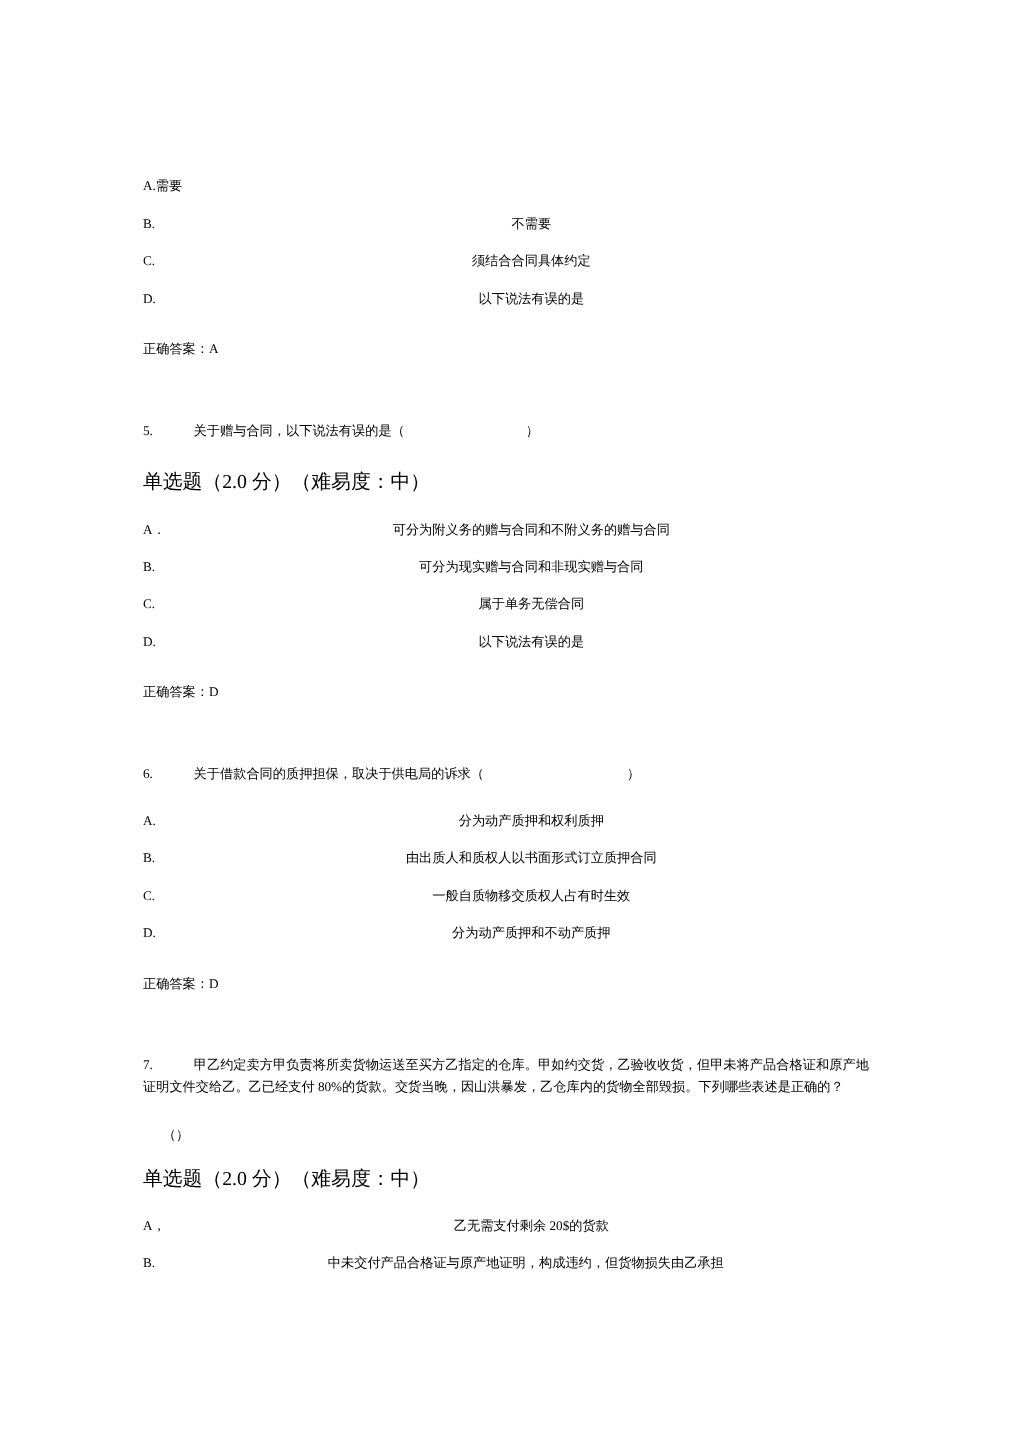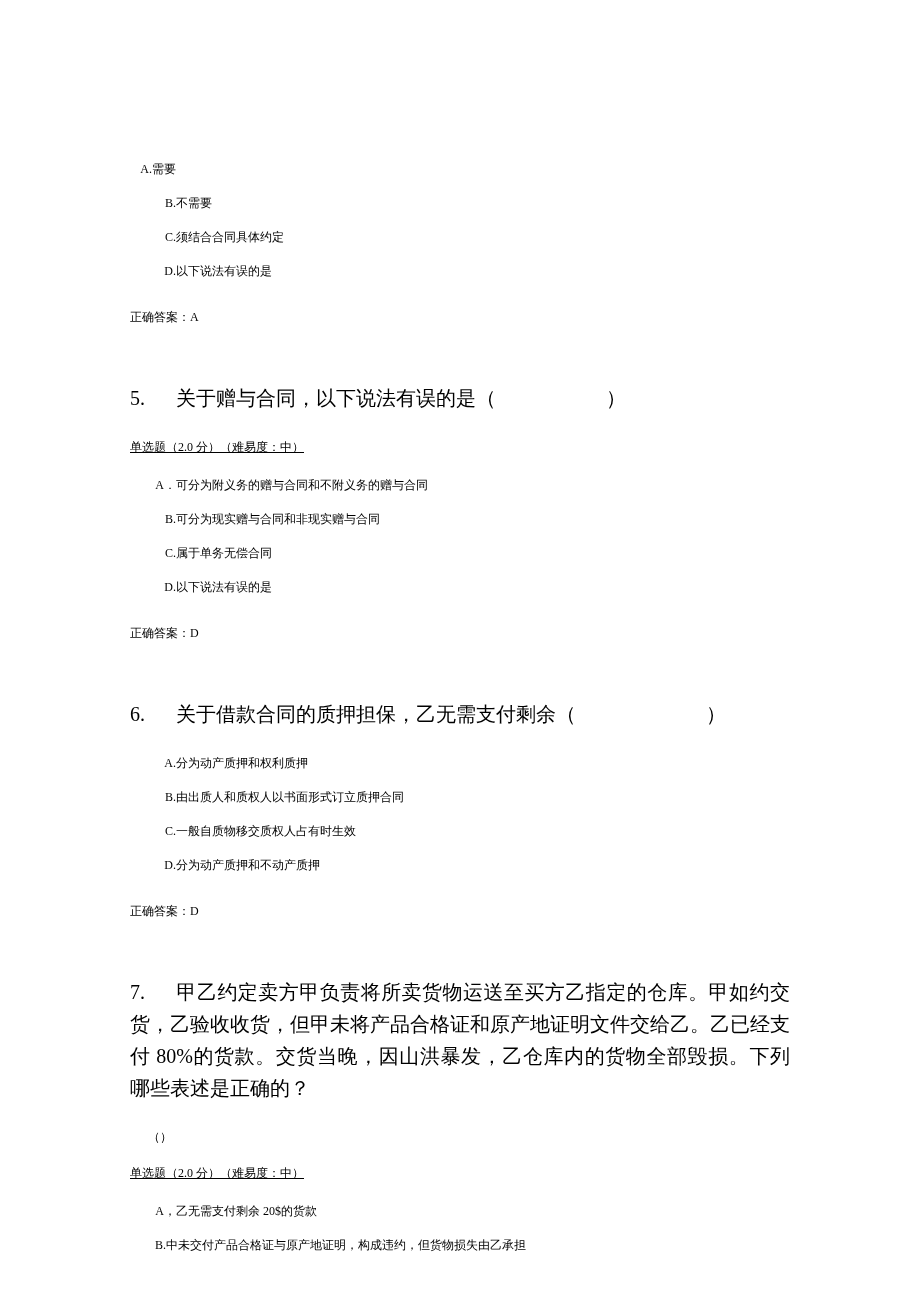--- a/index.html
+++ b/index.html
@@ -16,43 +16,42 @@
     line-height: 1.5;
   }
   .option-row {
     display: flex;
     align-items: flex-start;
     margin-bottom: 16px;
   }
   .option-letter {
     width: 46px;
     flex-shrink: 0;
-    text-align: right;
   }
   .option-text {
     flex: 1;
+    text-align: center;
   }
   .answer {
     margin-top: 28px;
     margin-bottom: 56px;
     font-weight: normal;
   }
   .q-title {
-    font-size: 20px;
+    font-size: 12px;
     margin-bottom: 24px;
     line-height: 1.6;
   }
   .q-num {
     display: inline-block;
     width: 46px;
   }
   .q-meta {
-    font-size: 12px;
+    font-size: 18px;
     margin-bottom: 20px;
-    text-decoration: underline;
   }
   .sub-paren {
     font-size: 12px;
     margin-left: 18px;
     margin-top: 4px;
     margin-bottom: 18px;
   }
   .blank {
     display:inline-block;
   }
@@ -103,21 +102,21 @@
     <div class="option-row">
       <span class="option-letter">D.</span>
       <span class="option-text">以下说法有误的是</span>
     </div>
   </div>
   <div class="answer">
     <span>正确答案：</span><span>D</span>
   </div>
 
   <div class="q-title">
-    <span class="q-num">6.</span><span>关于借款合同的质押担保，乙无需支付剩余（</span><span class="blank" style="width:130px"></span><span>）</span>
+    <span class="q-num">6.</span><span>关于借款合同的质押担保，取决于供电局的诉求（</span><span class="blank" style="width:130px"></span><span>）</span>
   </div>
   <div>
     <div class="option-row">
       <span class="option-letter">A.</span>
       <span class="option-text">分为动产质押和权利质押</span>
     </div>
     <div class="option-row">
       <span class="option-letter">B.</span>
       <span class="option-text">由出质人和质权人以书面形式订立质押合同</span>
     </div>

